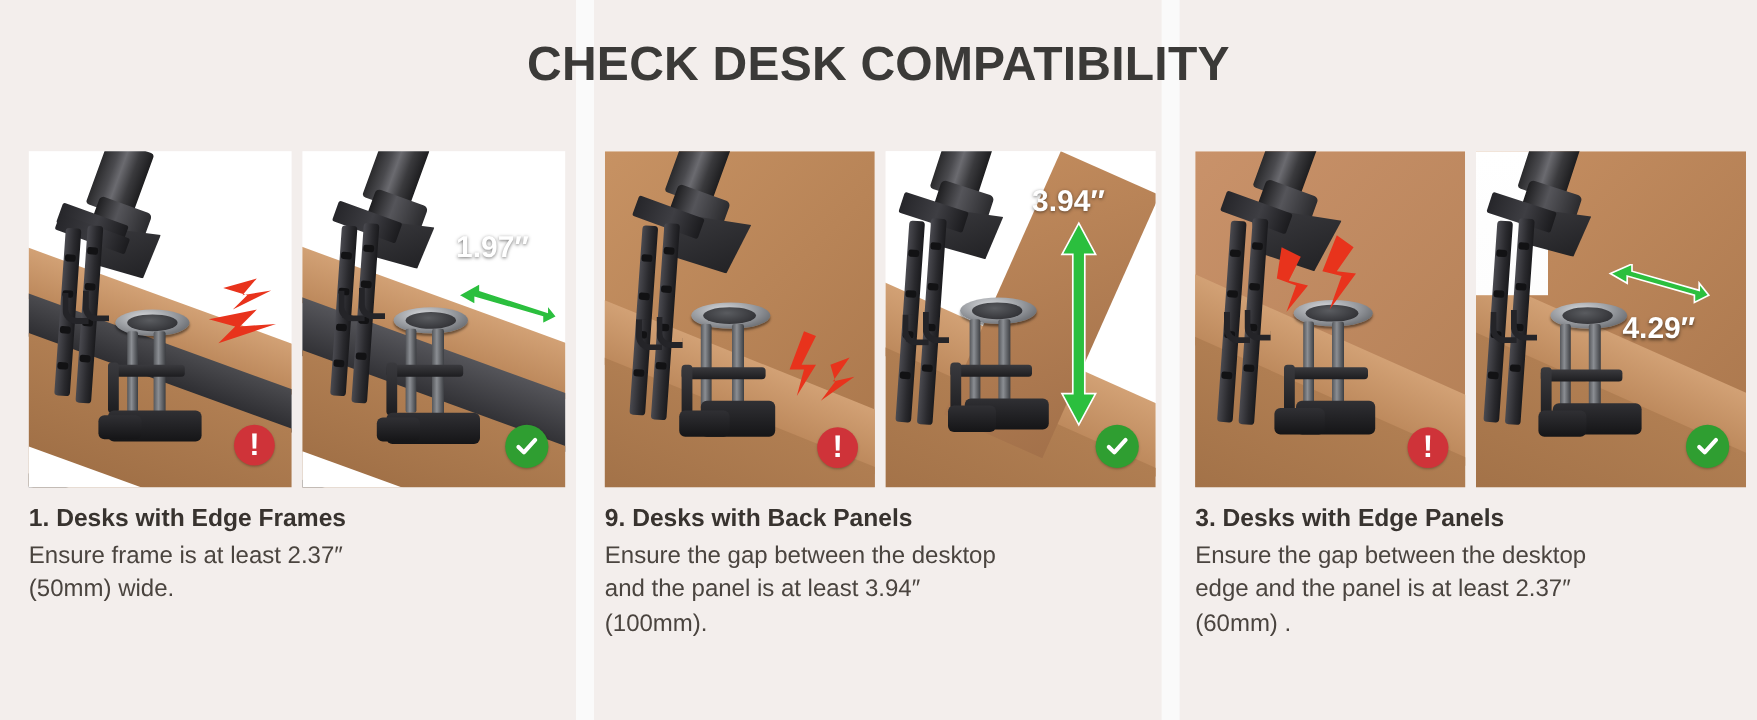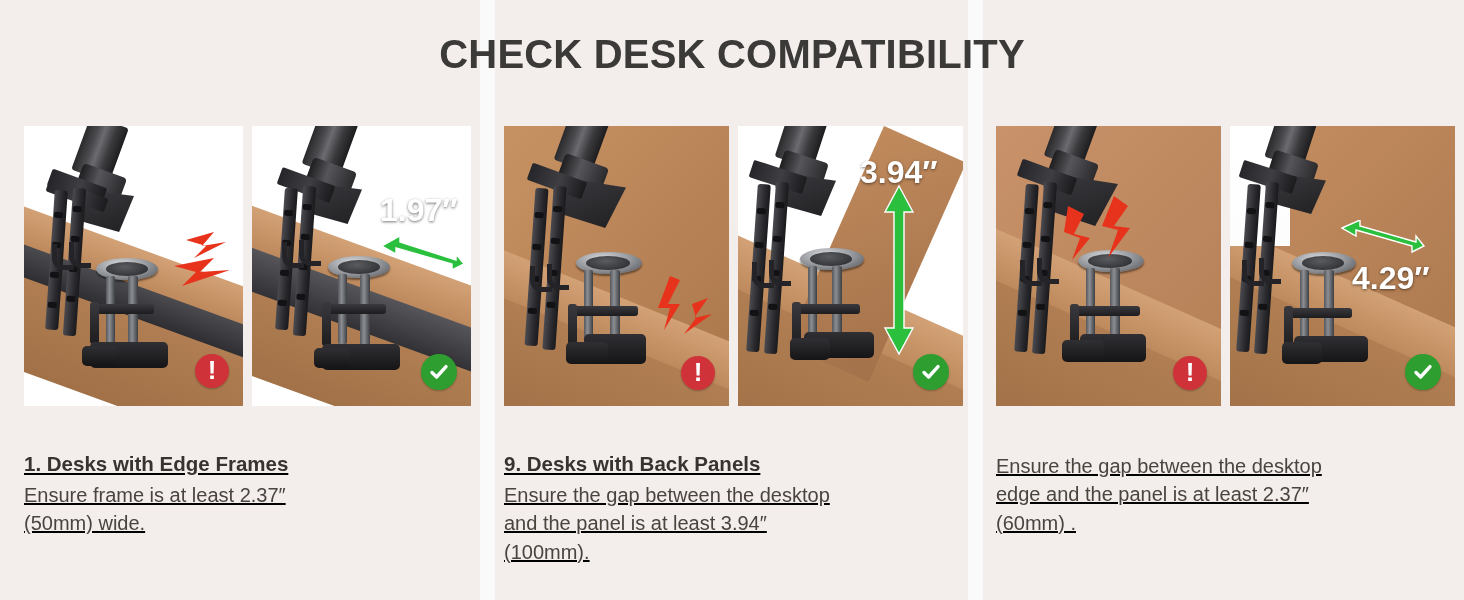--- a/index.html
+++ b/index.html
@@ -135,27 +135,27 @@
   .badge.ok {
     width: 36px; height: 36px;
     background: #2f9e31;
     box-shadow: 0 1px 2px rgba(0,0,0,.25);
   }
   .badge.ok svg { display: block; }
 
   
   .measure {
     position: absolute;
-    color: #fff; font-weight: bold; font-size: 32px;
+    color: #fff; font-weight: bold; font-size: 25px;
     text-shadow: 0 1px 3px rgba(0,0,0,.55);
     white-space: nowrap;
   }
 
   
-  .caption { margin-top: 46px; text-decoration: underline; }
+  .caption { margin-top: 14px; }
   .cap-title {
     font-size: 20.5px; font-weight: bold; color: #38332f;
     margin-bottom: 5px;
   }
   .cap-body {
     font-size: 20px; color: #4a443f; line-height: 1.42;
     white-space: pre-line;
   }
 </style>
 </head>
@@ -483,19 +483,20 @@
           <div class="badge ok" style="right:14px;bottom:16px;">
             <svg width="22" height="22" viewBox="0 0 22 22">
               <path d="M4 11.5 L8.6 16 L18 5.6" stroke="#fff" stroke-width="3.4" fill="none" stroke-linecap="round" stroke-linejoin="round"></path>
             </svg>
           </div>
         </div>
       </div>
     </div>
 
     <div class="caption">
+      <div class="cap-title">3. Desks with Edge Panels</div>
       <div class="cap-body">Ensure the gap between the desktop
 edge and the panel is at least 2.37″
 (60mm) .</div>
     </div>
   </div>
 
 </div>
 
 </body></html>

